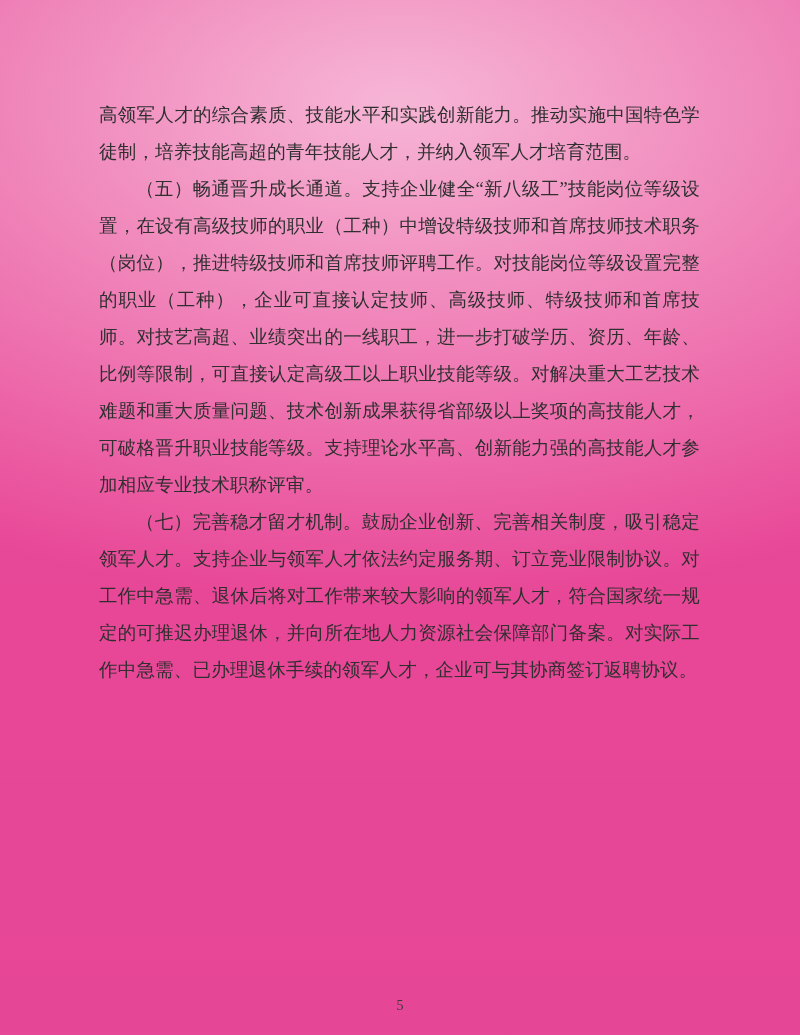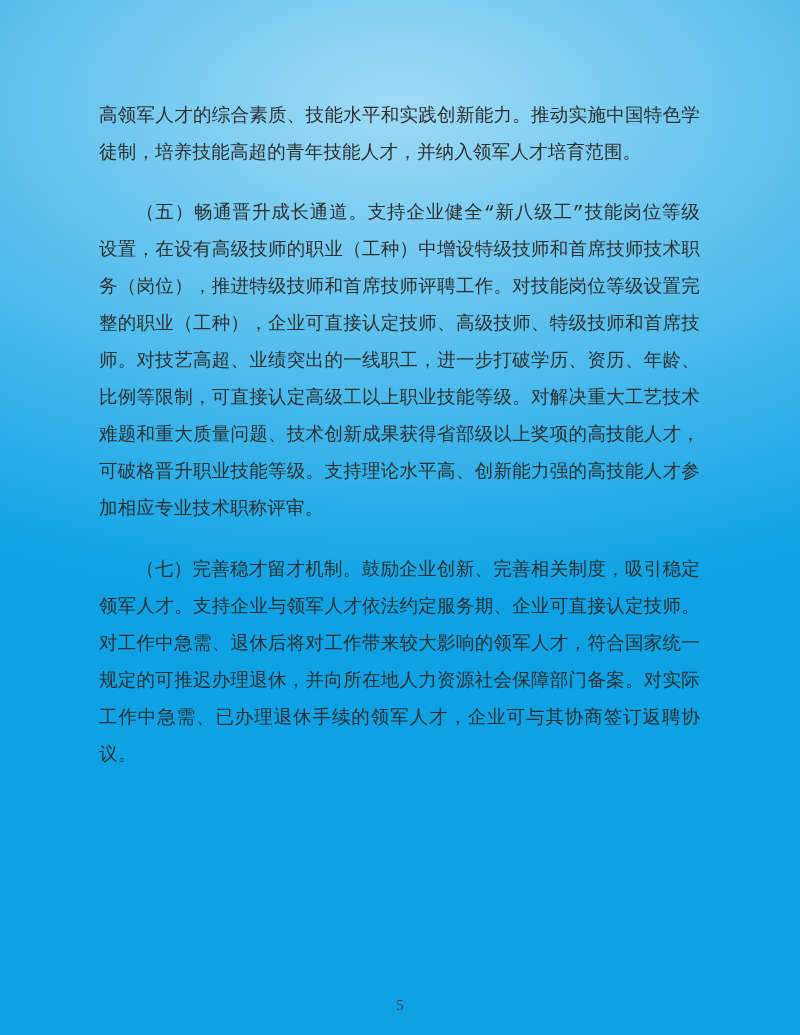--- a/index.html
+++ b/index.html
@@ -9,21 +9,21 @@
   body {
     width: 800px;
     height: 1035px;
     background: #f2f2f0;
     font-family: "Liberation Serif", "DejaVu Serif", serif;
   }
   .page {
     position: relative;
     width: 800px;
     height: 1035px;
-    background: #0ea5e9;
+    background: #ec4899;
     box-sizing: border-box;
     overflow: hidden;
   }
   
   .page::before {
     content: "";
     position: absolute;
     inset: 0;
     background:
       radial-gradient(ellipse 900px 500px at 50% 10%, rgba(255,255,255,0.6), rgba(0,0,0,0.015)),
@@ -40,37 +40,36 @@
     margin: 0;
     font-size: 18.5px;
     line-height: 37px;
     color: #2f2f2f;
     text-align: justify;
     letter-spacing: 0.2px;
     -webkit-font-smoothing: antialiased;
   }
   .content p.indent {
     text-indent: 2em;
-    margin-top: 24px;
-    font-family: Liberation Mono, monospace;
+    margin-top: 0;
   }
   .page-number {
     position: absolute;
     left: 0;
     right: 0;
     top: 998px;
     text-align: center;
     font-size: 14px;
     color: #3a3a3a;
     font-family: "Liberation Serif", "DejaVu Serif", serif;
   }
 </style>
 </head>
 <body>
 
 <div class="page">
   <div class="content">
     <p>高领军人才的综合素质、技能水平和实践创新能力。推动实施中国特色学徒制，培养技能高超的青年技能人才，并纳入领军人才培育范围。</p>
     <p class="indent">（五）畅通晋升成长通道。支持企业健全“新八级工”技能岗位等级设置，在设有高级技师的职业（工种）中增设特级技师和首席技师技术职务（岗位），推进特级技师和首席技师评聘工作。对技能岗位等级设置完整的职业（工种），企业可直接认定技师、高级技师、特级技师和首席技师。对技艺高超、业绩突出的一线职工，进一步打破学历、资历、年龄、比例等限制，可直接认定高级工以上职业技能等级。对解决重大工艺技术难题和重大质量问题、技术创新成果获得省部级以上奖项的高技能人才，可破格晋升职业技能等级。支持理论水平高、创新能力强的高技能人才参加相应专业技术职称评审。</p>
-    <p class="indent">（七）完善稳才留才机制。鼓励企业创新、完善相关制度，吸引稳定领军人才。支持企业与领军人才依法约定服务期、企业可直接认定技师。对工作中急需、退休后将对工作带来较大影响的领军人才，符合国家统一规定的可推迟办理退休，并向所在地人力资源社会保障部门备案。对实际工作中急需、已办理退休手续的领军人才，企业可与其协商签订返聘协议。</p>
+    <p class="indent">（七）完善稳才留才机制。鼓励企业创新、完善相关制度，吸引稳定领军人才。支持企业与领军人才依法约定服务期、订立竞业限制协议。对工作中急需、退休后将对工作带来较大影响的领军人才，符合国家统一规定的可推迟办理退休，并向所在地人力资源社会保障部门备案。对实际工作中急需、已办理退休手续的领军人才，企业可与其协商签订返聘协议。</p>
   </div>
   <div class="page-number">5</div>
 </div>
 
 </body></html>

